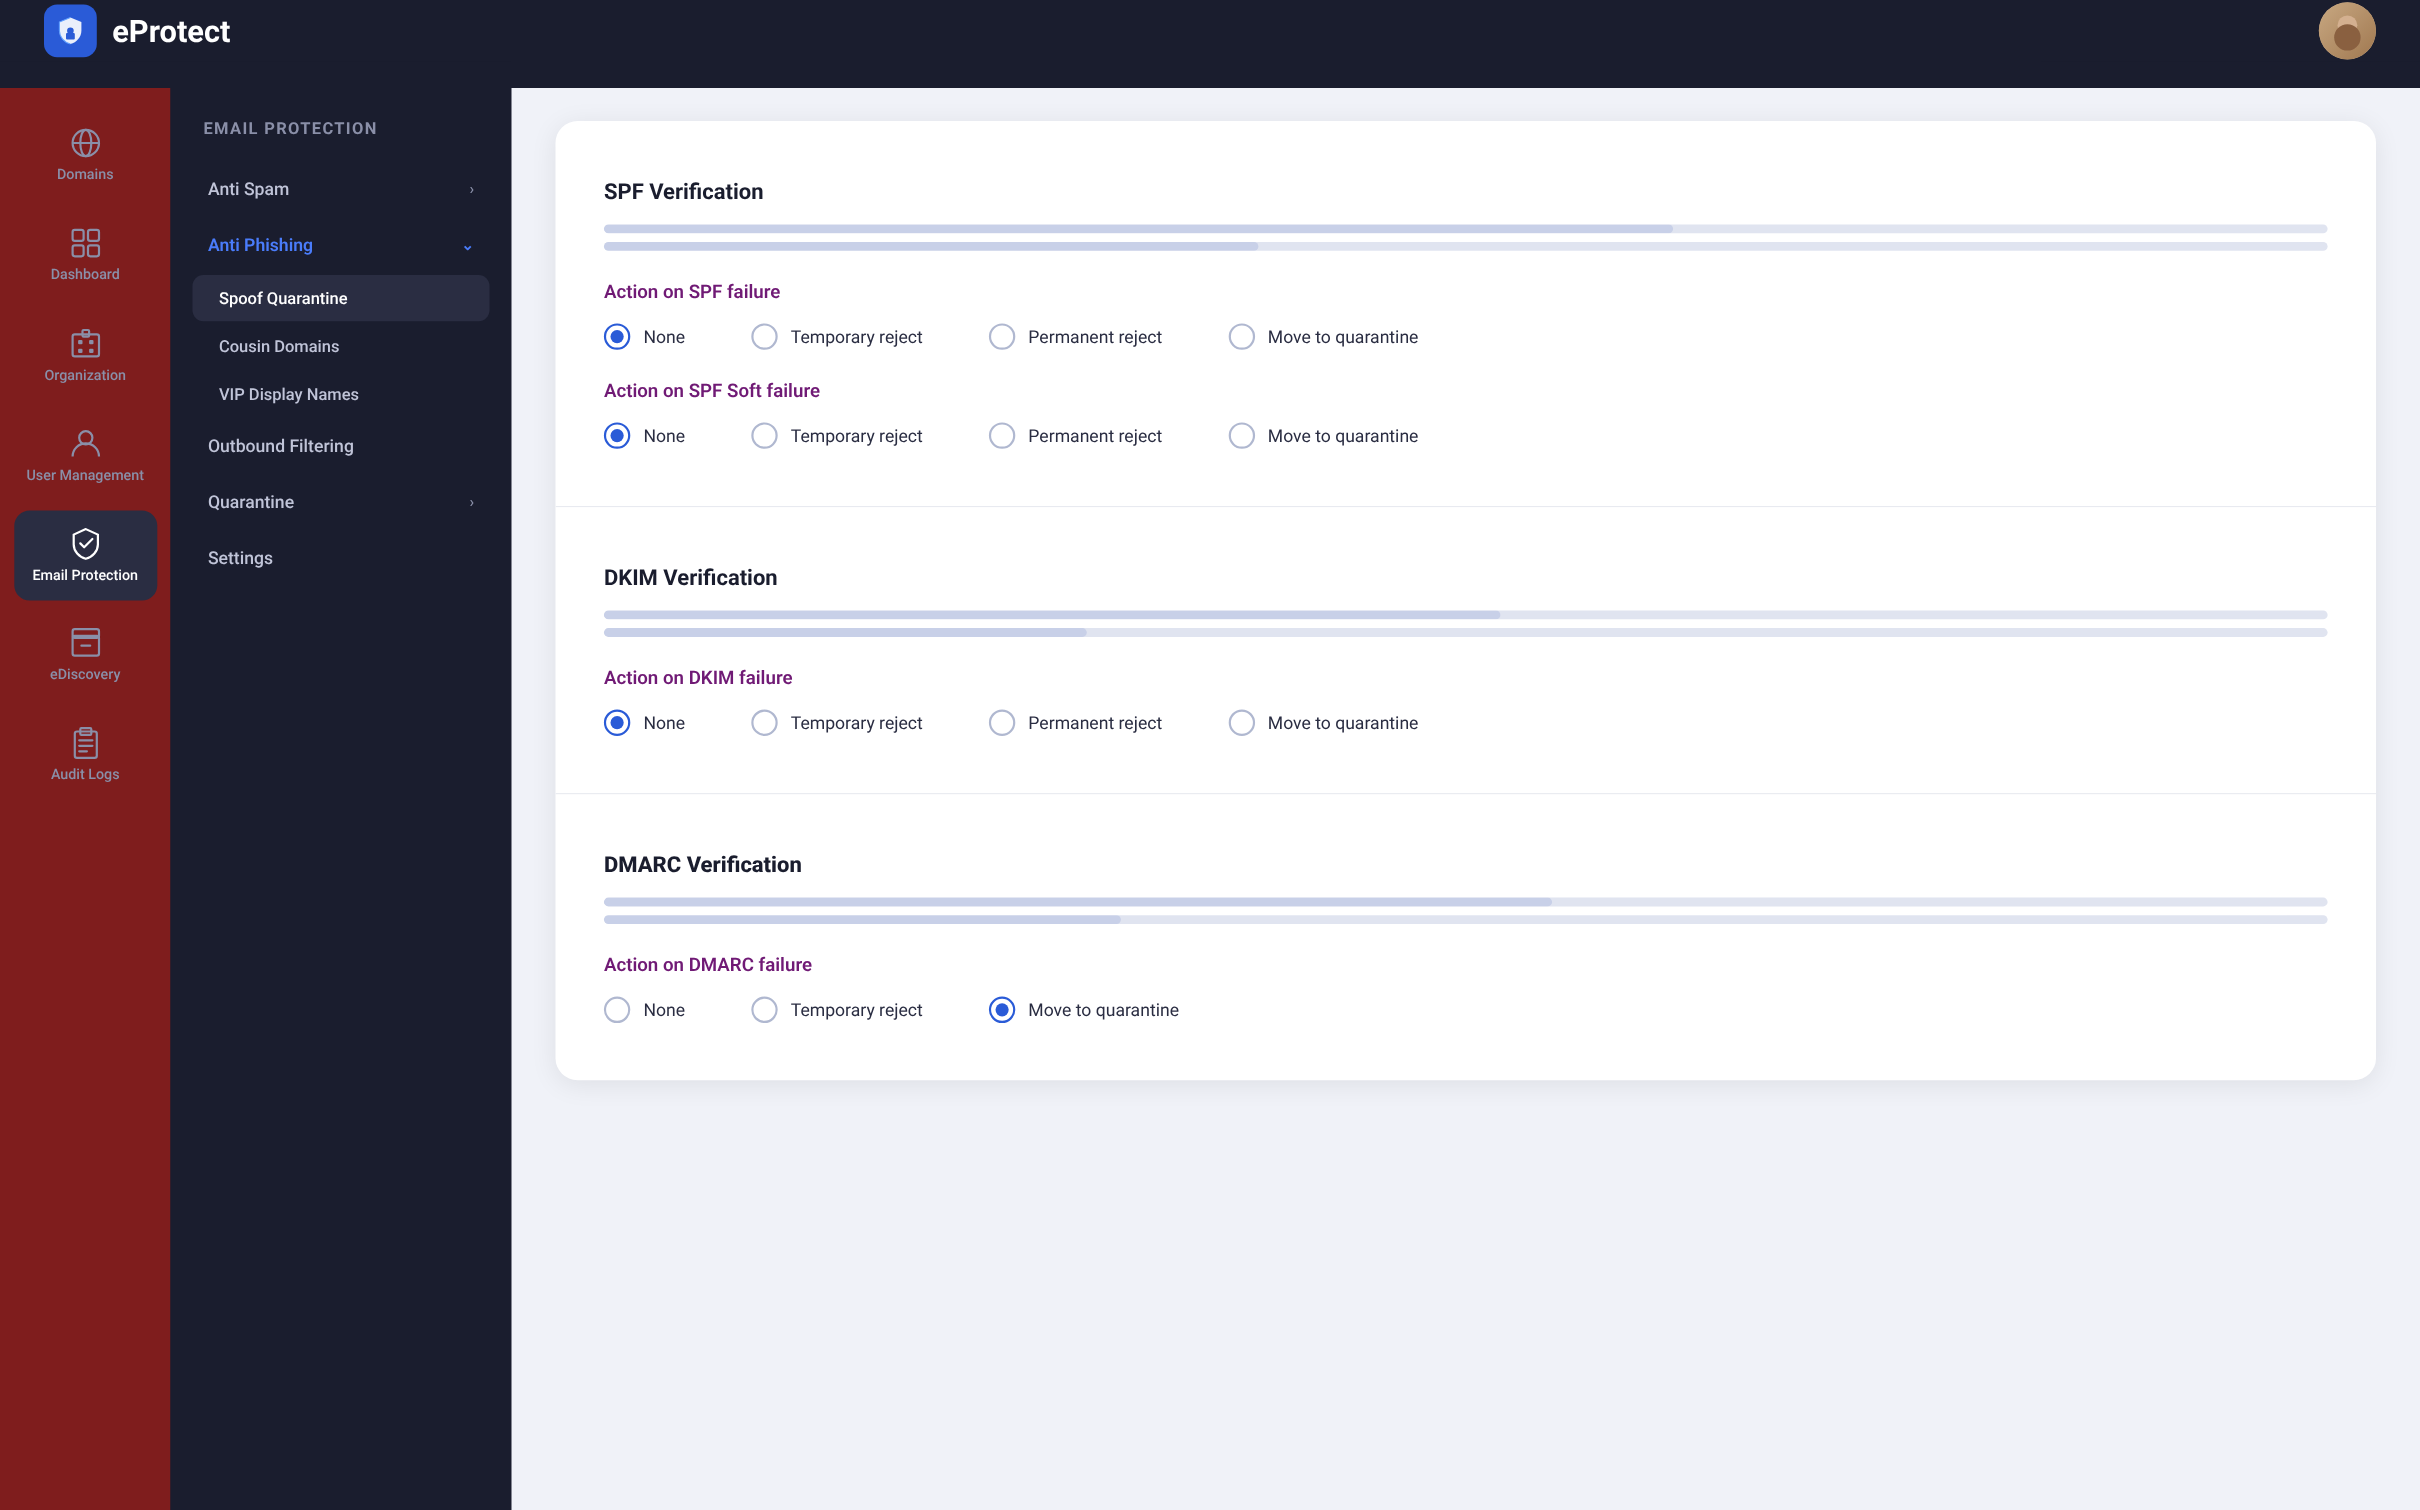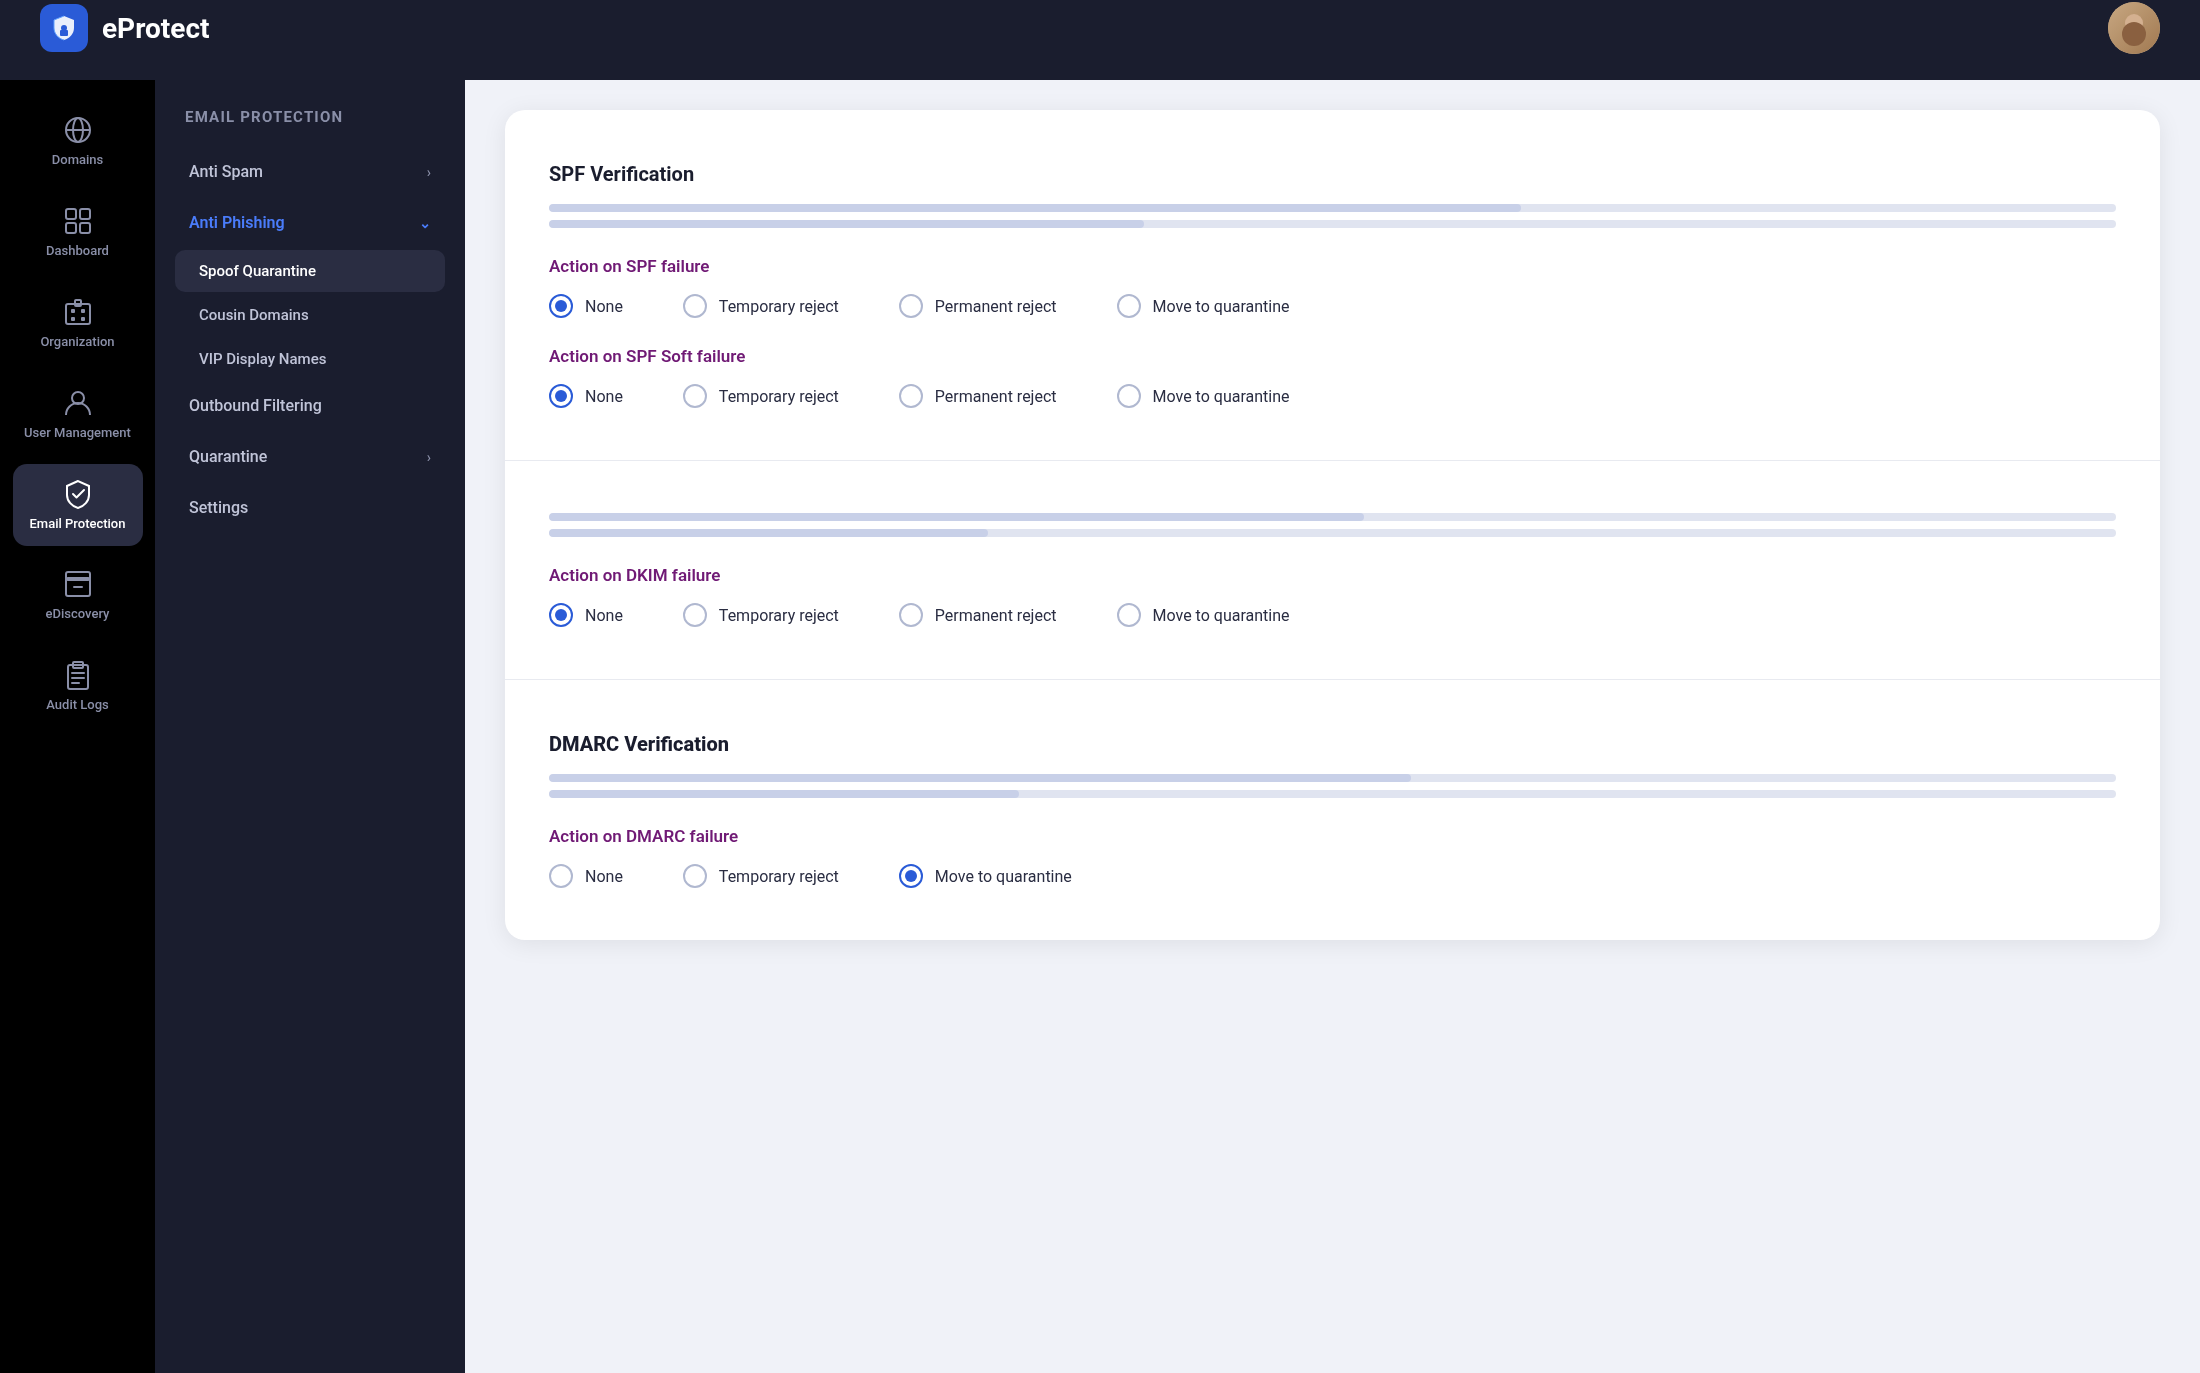--- a/index.html
+++ b/index.html
@@ -93,21 +93,21 @@
     .layout {
       display: flex;
       flex-direction: row;
       width: 100%;
       padding-top: 80px;
     }
 
     
     .sidebar {
       width: 155px;
-      background: #000000;
+      background: #7f1d1d;
       padding: 20px 0;
       display: flex;
       flex-direction: column;
       align-items: center;
       gap: 8px;
       flex-shrink: 0;
     }
     .sidebar-item {
       width: 130px;
       display: flex;
@@ -473,20 +473,21 @@
             <span class="radio-label">Permanent reject</span>
           </label>
           <label class="radio-option">
             <div class="radio-outer"></div>
             <span class="radio-label">Move to quarantine</span>
           </label>
         </div>
       </div>
 
       <div class="section">
+        <div class="section-title">DKIM Verification</div>
         <div class="progress-bars">
           <div class="progress-bar-row">
             <div class="progress-bar-fill" style="width:52%"></div>
           </div>
           <div class="progress-bar-row">
             <div class="progress-bar-fill" style="width:28%"></div>
           </div>
         </div>
 
         <div class="action-label">Action on DKIM failure</div>

